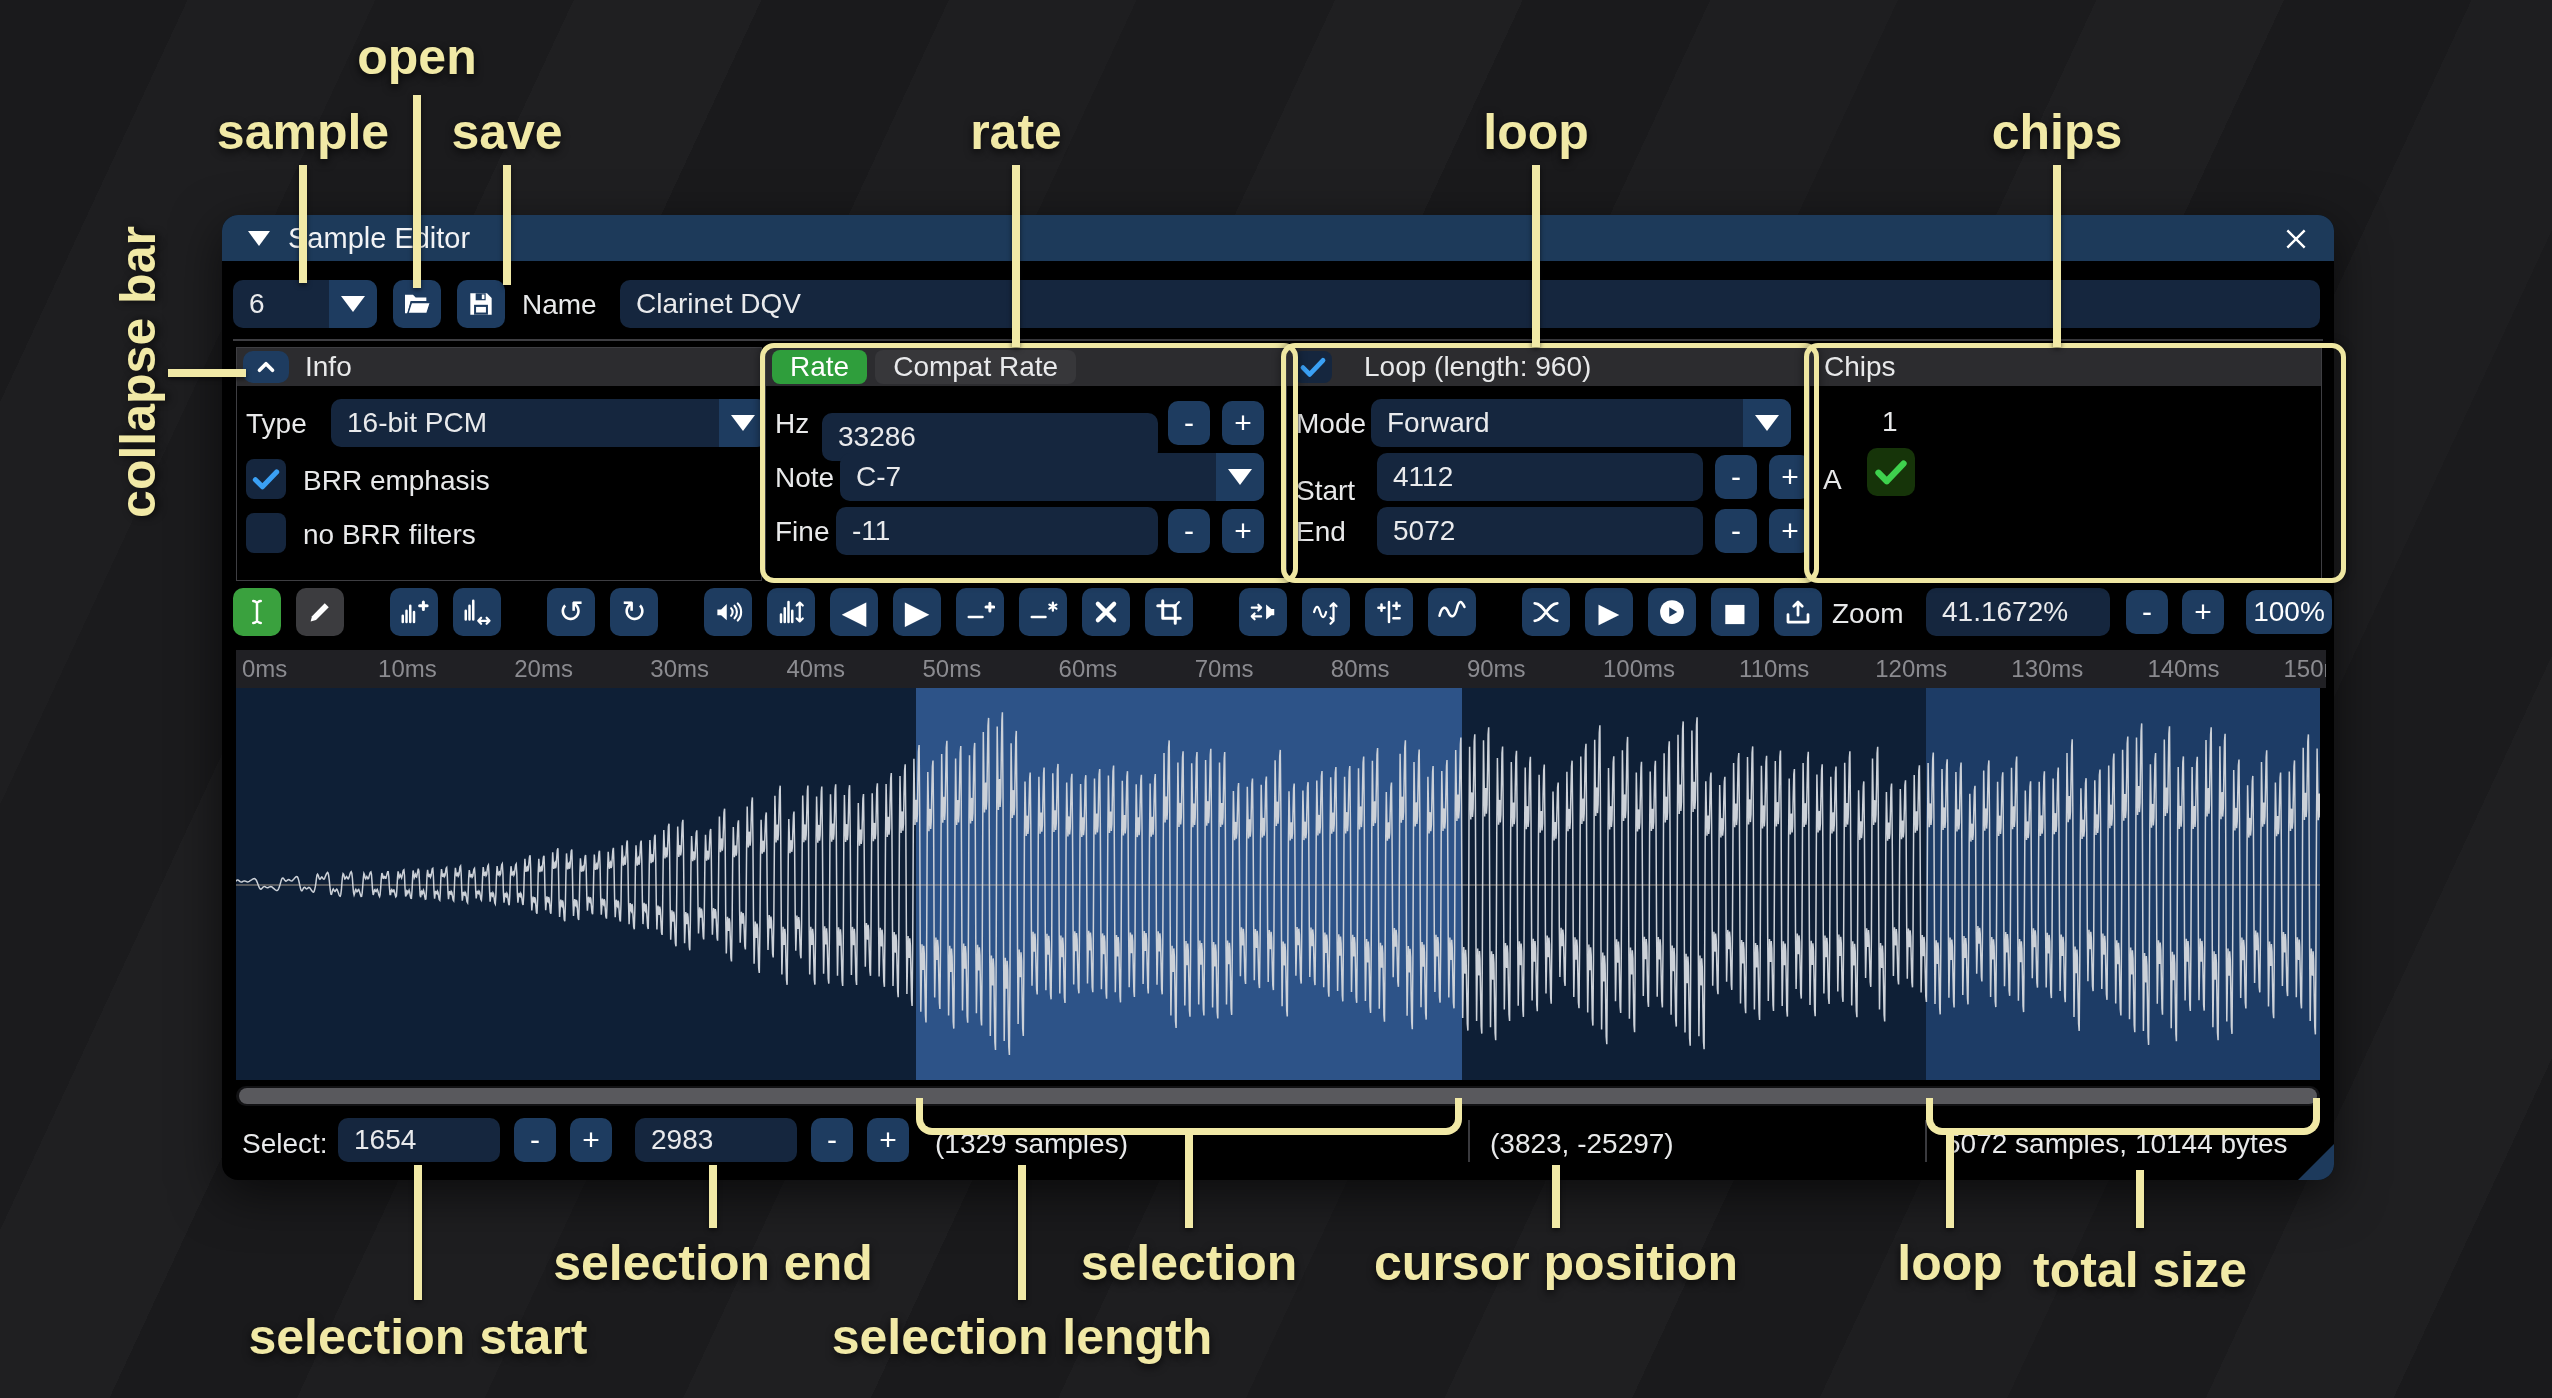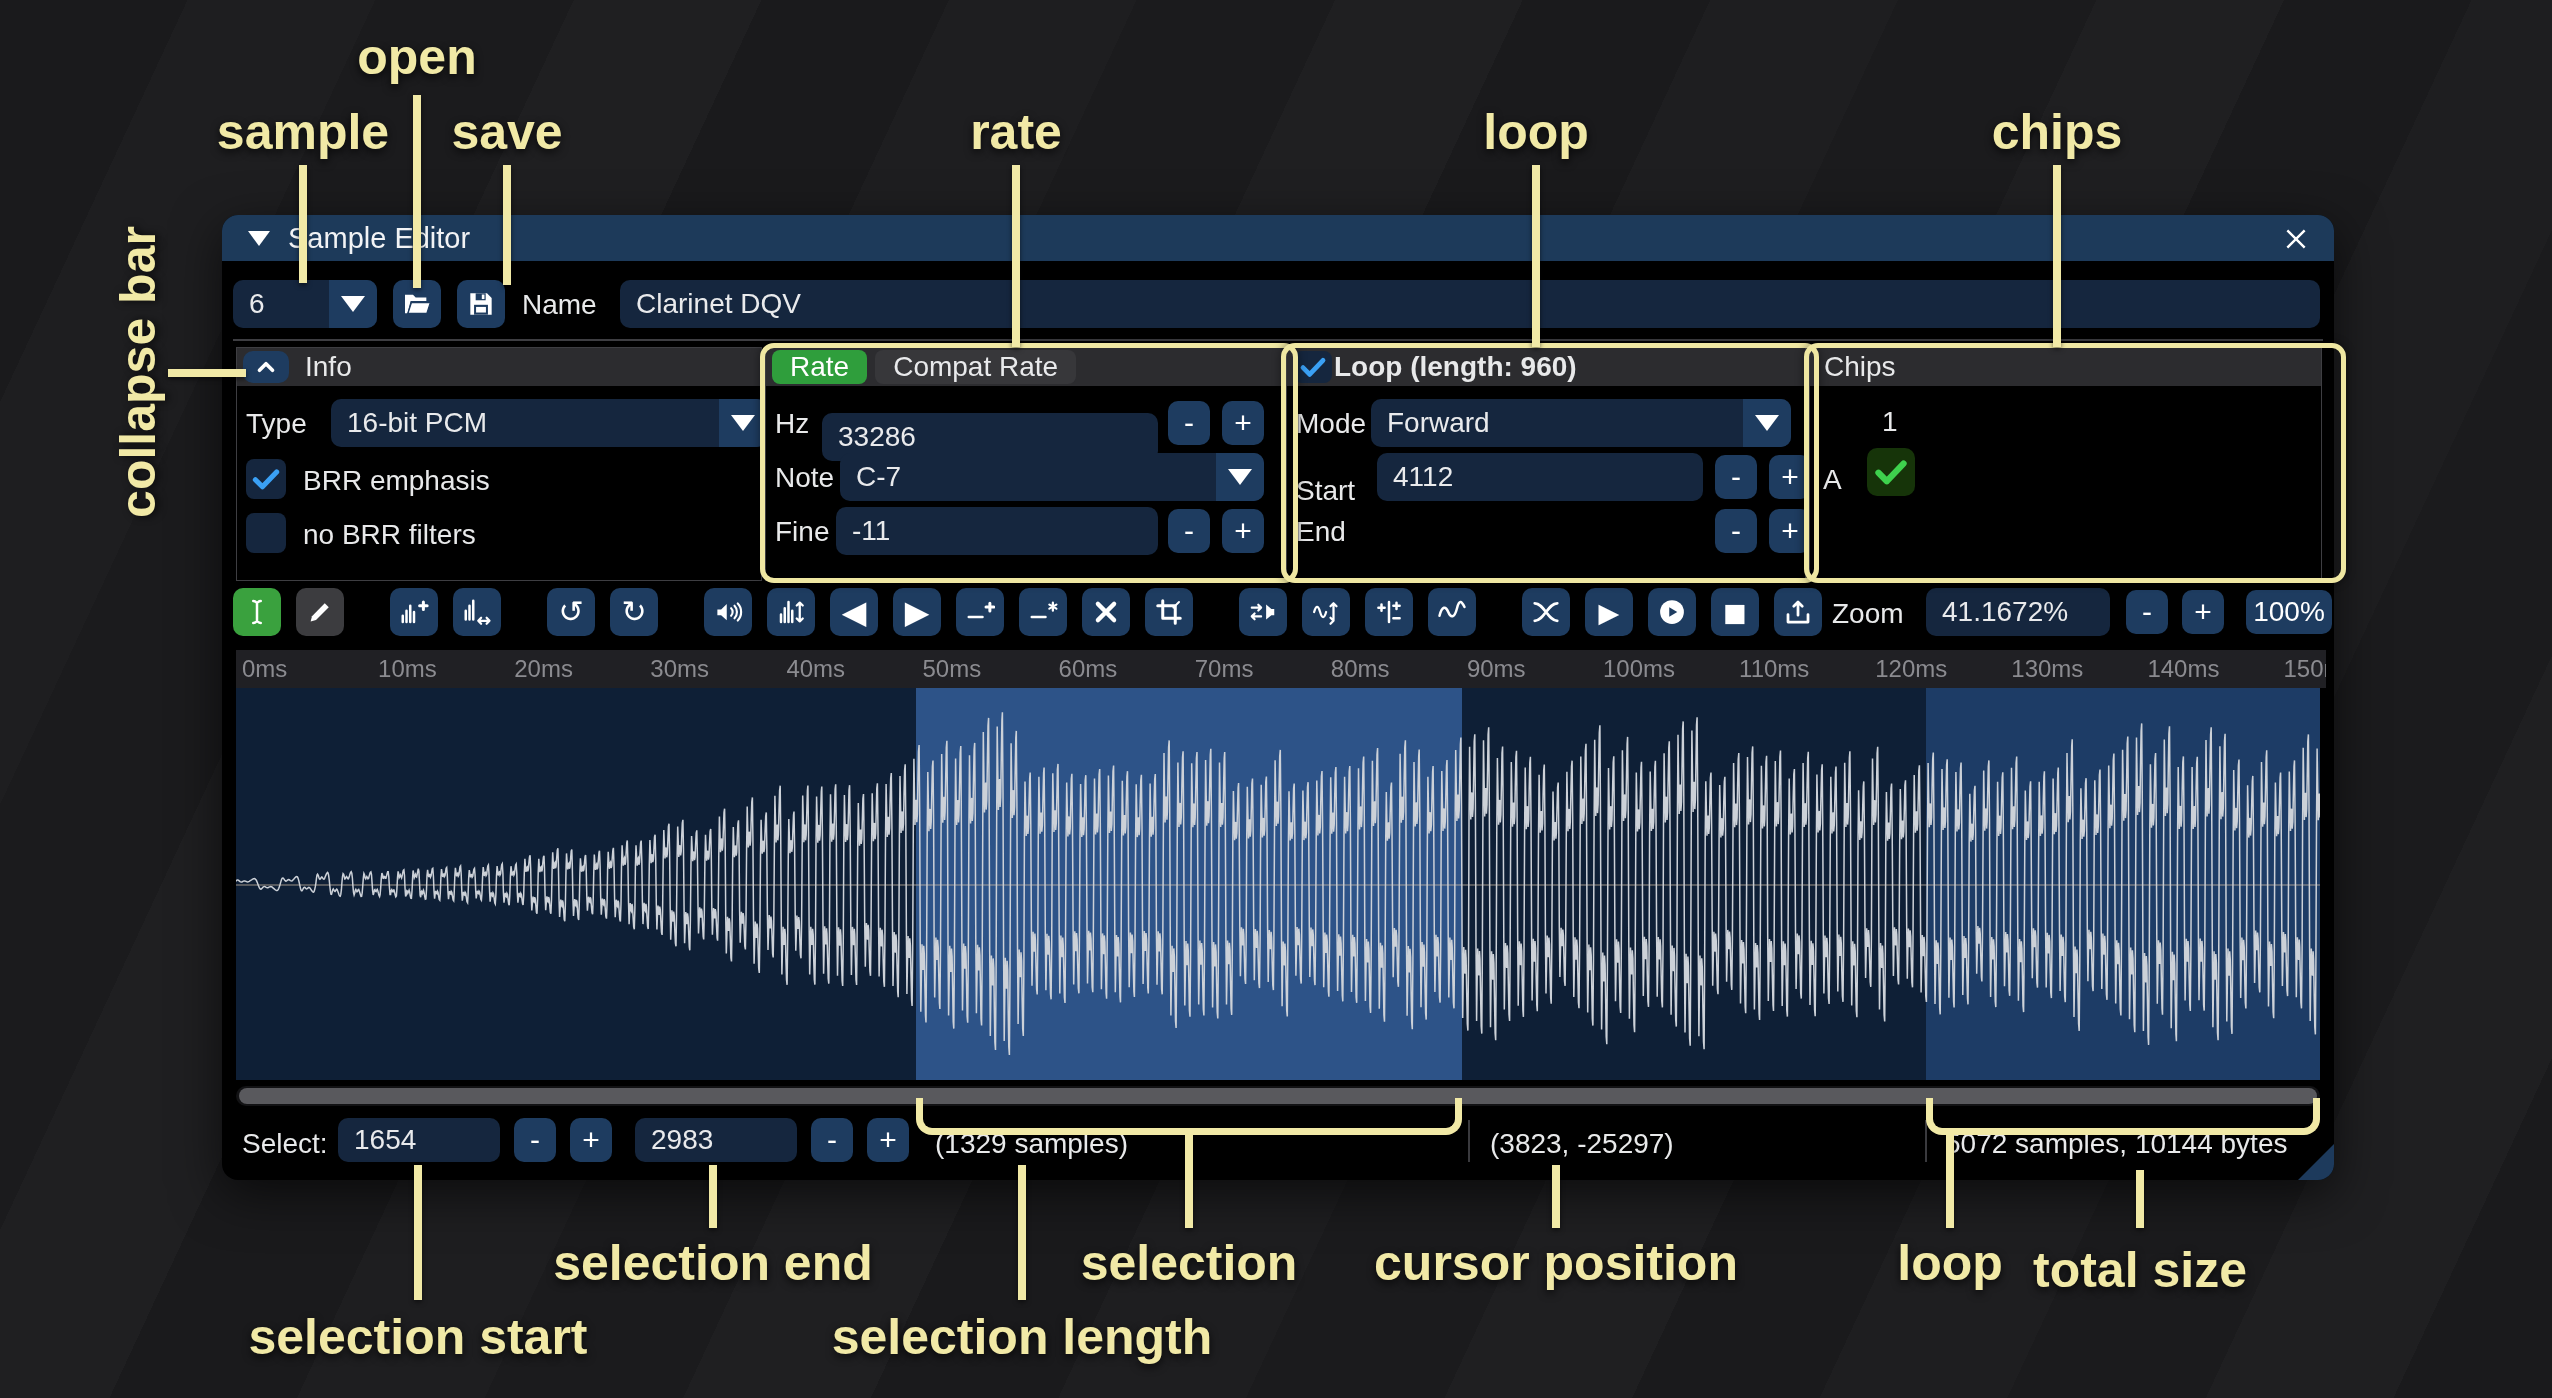--- a/index.html
+++ b/index.html
@@ -201,36 +201,39 @@
     <div class="sq-btn stepper abs" style="left:456px;top:161px;">+</div>
   </div>
 
   <div class="panel" style="left:1064px;top:132px;width:520px;height:234px;">
     <div class="panel-head">
       <div class="checkbox on" style="width:38px;height:32px;margin-left:7px;">
         <svg class="mark" width="32" height="32" viewBox="0 0 24 24">
           <path d="M4.5 12.5l5 5L19.5 7" stroke="#3aa0f4" stroke-width="3.6" fill="none" stroke-linecap="round" stroke-linejoin="round"></path>
         </svg>
       </div>
-      <span class="ui-label" style="margin-left:2px;font-weight:bold;">Loop (length: 960)</span>
+      <span class="ui-label" style="margin-left:32px;">Loop (length: 960)</span>
     </div>
     <div class="ui-label abs" style="left:9px;top:60px;">Mode</div>
     <div class="dd abs" style="left:84px;top:51px;width:420px;height:48px;">
       <div class="dd-val">Forward</div>
       <div class="dd-btn">
           <div class="caret"></div>
         </div>
     </div>
     <div class="ui-label abs" style="left:9px;top:114px;margin-top:13px;">Start</div>
     <div class="field abs" style="left:90px;top:105px;width:326px;height:48px;">
         <span>4112</span>
       </div>
     <div class="sq-btn stepper abs" style="left:428px;top:107px;">-</div>
     <div class="sq-btn stepper abs" style="left:482px;top:107px;">+</div>
     <div class="ui-label abs" style="left:9px;top:168px;">End</div>
+    <div class="field abs" style="left:90px;top:159px;width:326px;height:48px;">
+        <span>5072</span>
+      </div>
     <div class="sq-btn stepper abs" style="left:428px;top:161px;">-</div>
     <div class="sq-btn stepper abs" style="left:482px;top:161px;">+</div>
   </div>
 
   <div class="panel" style="left:1587px;top:132px;width:513px;height:234px;">
     <div class="panel-head">
       <span class="ui-label" style="margin-left:14px;">Chips</span>
     </div>
     <div class="ui-label abs" style="left:72px;top:58px;">1</div>
     <div class="ui-label abs" style="left:13px;top:116px;">A</div>

